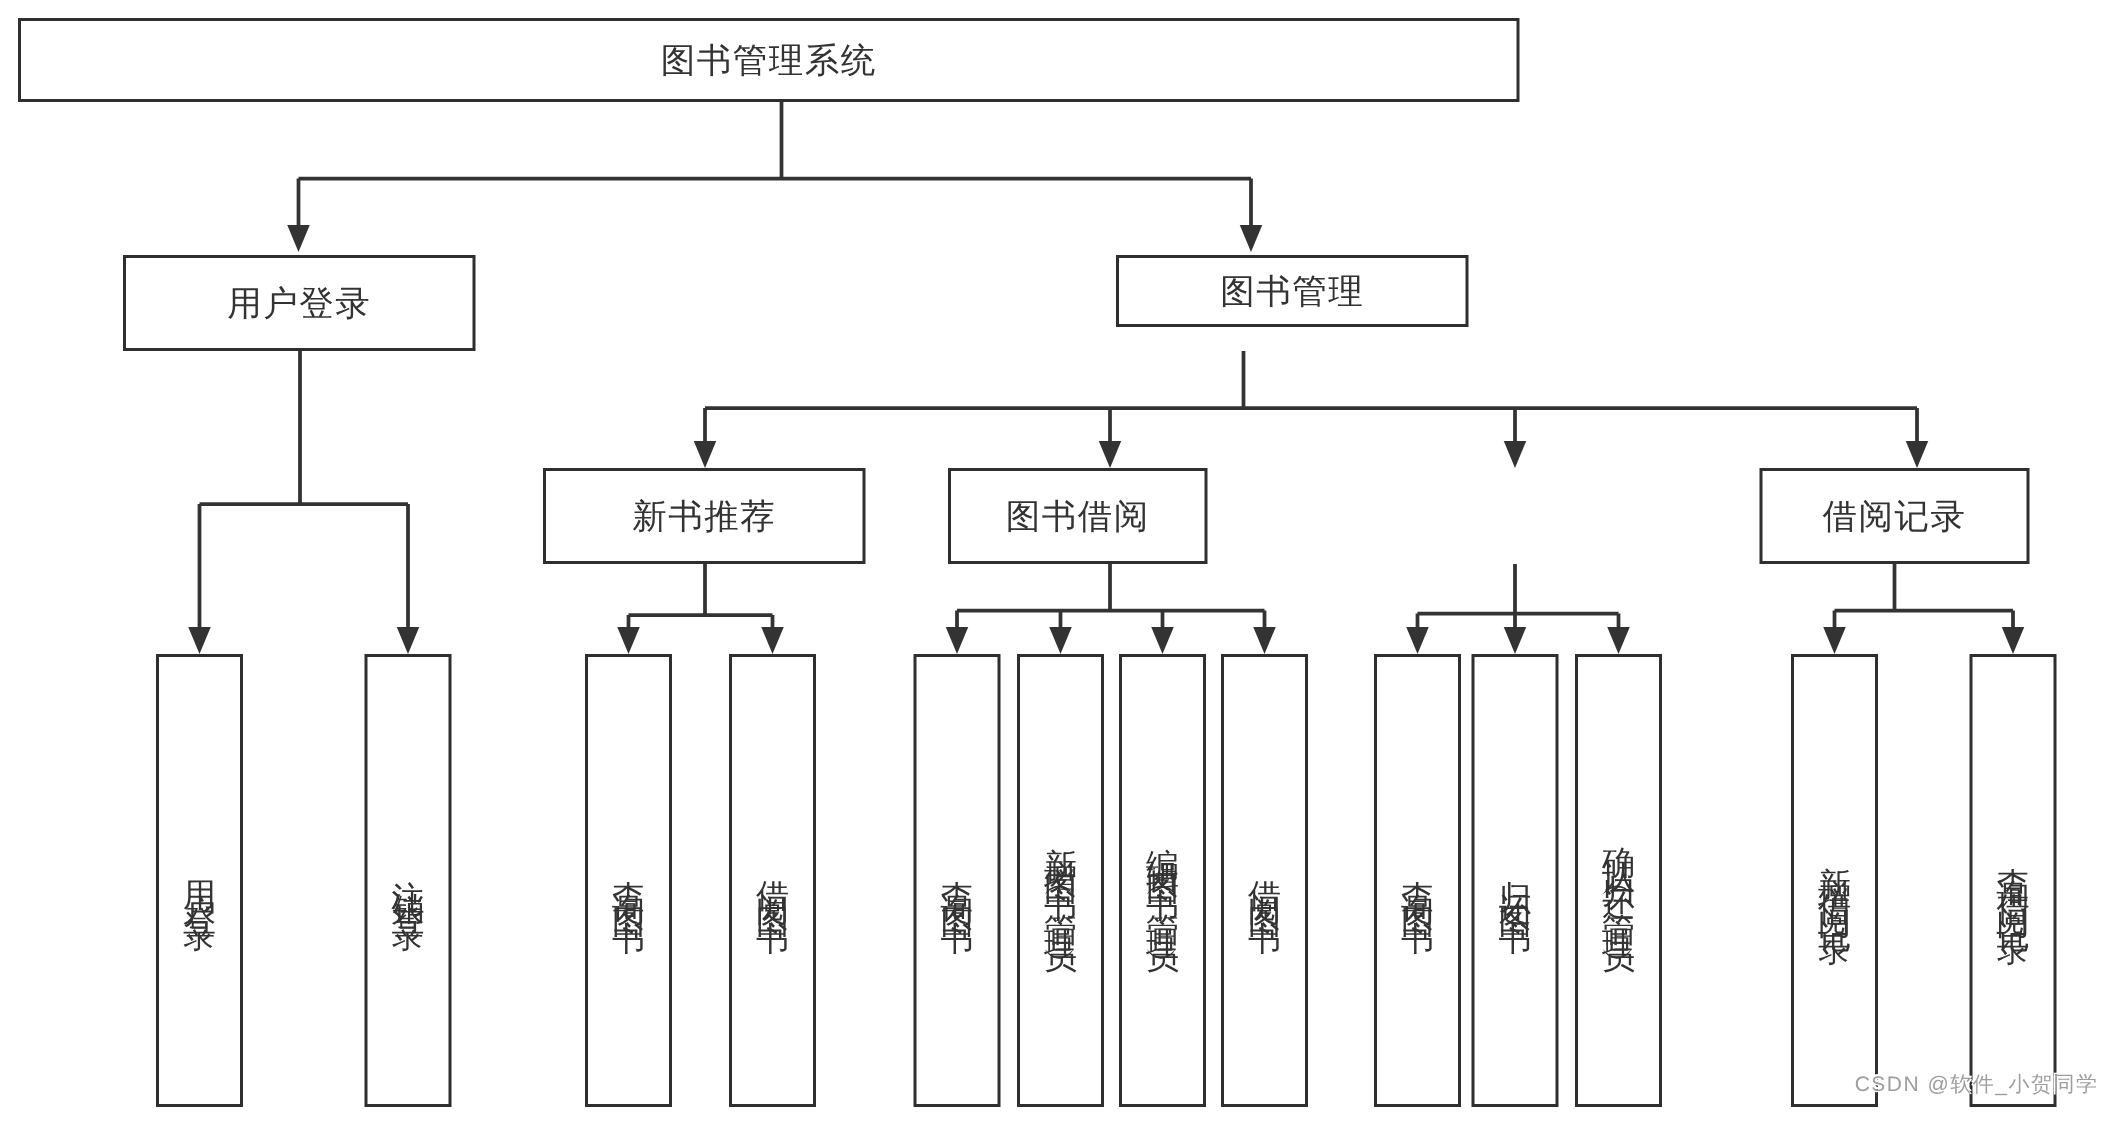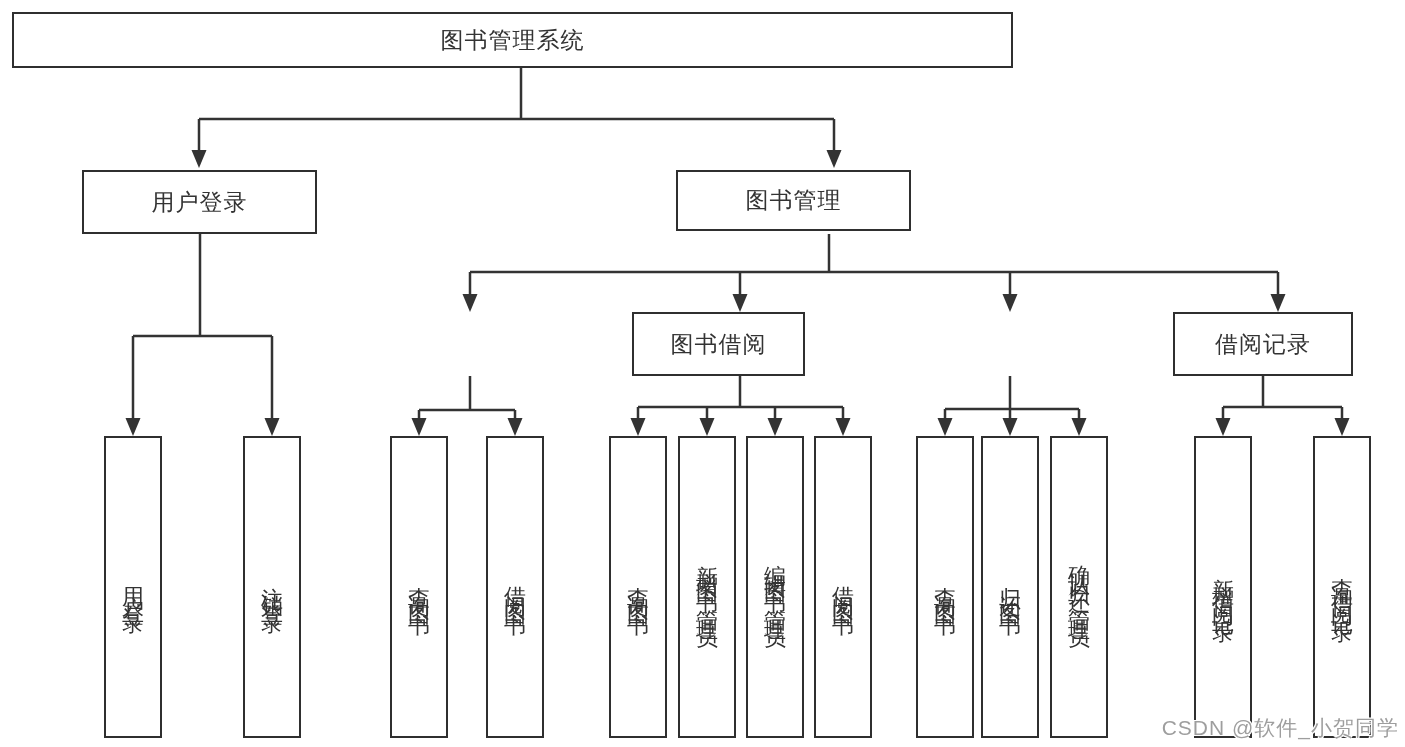--- a/index.html
+++ b/index.html
@@ -17,21 +17,21 @@
   }
   .vbox{
     position:absolute;box-sizing:border-box;background:#ffffff;
     border:2px solid #2f2f2f;
     writing-mode:vertical-lr;text-orientation:mixed;
     display:flex;align-items:center;justify-content:center;
     font-size:22px;color:#333333;letter-spacing:9px;line-height:1;
   }
   .watermark{
     position:absolute;top:714px;right:6px;z-index:5;
-    font-size:21px;color:#9e9e9e;letter-spacing:1px;white-space:nowrap;
+    font-size:14px;color:#9e9e9e;letter-spacing:1px;white-space:nowrap;
     text-shadow:-1px -1px 0 #fff,1px -1px 0 #fff,-1px 1px 0 #fff,1px 1px 0 #fff;
   }
 </style>
 </head>
 <body>
 
 <div class="canvas">
 
   <svg class="connectors" viewBox="0 0 1405 747" xmlns="http://www.w3.org/2000/svg">
 
@@ -79,22 +79,23 @@
     <g>
       <path d="M1263,376 V407 M1223,407 H1342 M1223,407 V419 M1342,407 V419"></path>
       <polygon points="1215.5,418 1230.5,418 1223,436"></polygon>
       <polygon points="1334.5,418 1349.5,418 1342,436"></polygon>
     </g>
   </svg>
 
   <div class="hbox" style="left:12px;top:12px;width:1001px;height:56px">图书管理系统</div>
 
   <div class="hbox" style="left:82px;top:170px;width:235px;height:64px">用户登录</div>
-  <div class="hbox" style="left:676px;top:170px;width:235px;height:61px">图书管理</div>
+  <div class="hbox" style="left:744px;top:170px;width:235px;height:48px">图书管理</div>
 
+  <div class="hbox" style="left:362px;top:312px;width:215px;height:64px">新书推荐</div>
   <div class="hbox" style="left:632px;top:312px;width:173px;height:64px">图书借阅</div>
   <div class="hbox" style="left:1173px;top:312px;width:180px;height:64px">借阅记录</div>
 
   <div class="vbox" style="left:104px;top:436px;width:58px;height:302px">用户登录</div>
   <div class="vbox" style="left:243px;top:436px;width:58px;height:302px">注销登录</div>
 
   <div class="vbox" style="left:390px;top:436px;width:58px;height:302px">查询图书</div>
   <div class="vbox" style="left:486px;top:436px;width:58px;height:302px">借阅图书</div>
 
   <div class="vbox" style="left:609px;top:436px;width:58px;height:302px">查询图书</div>

